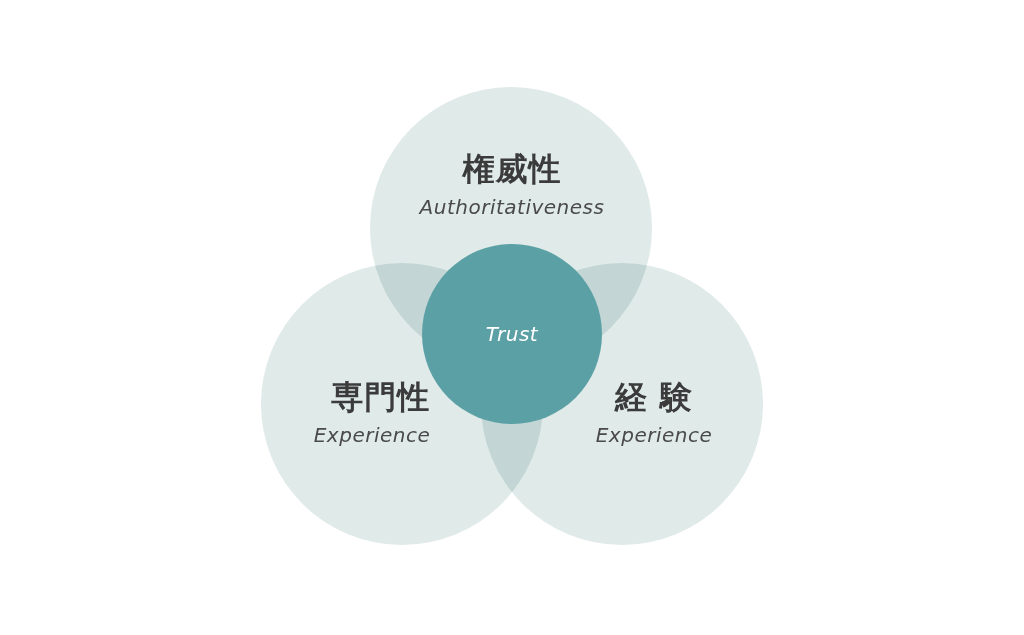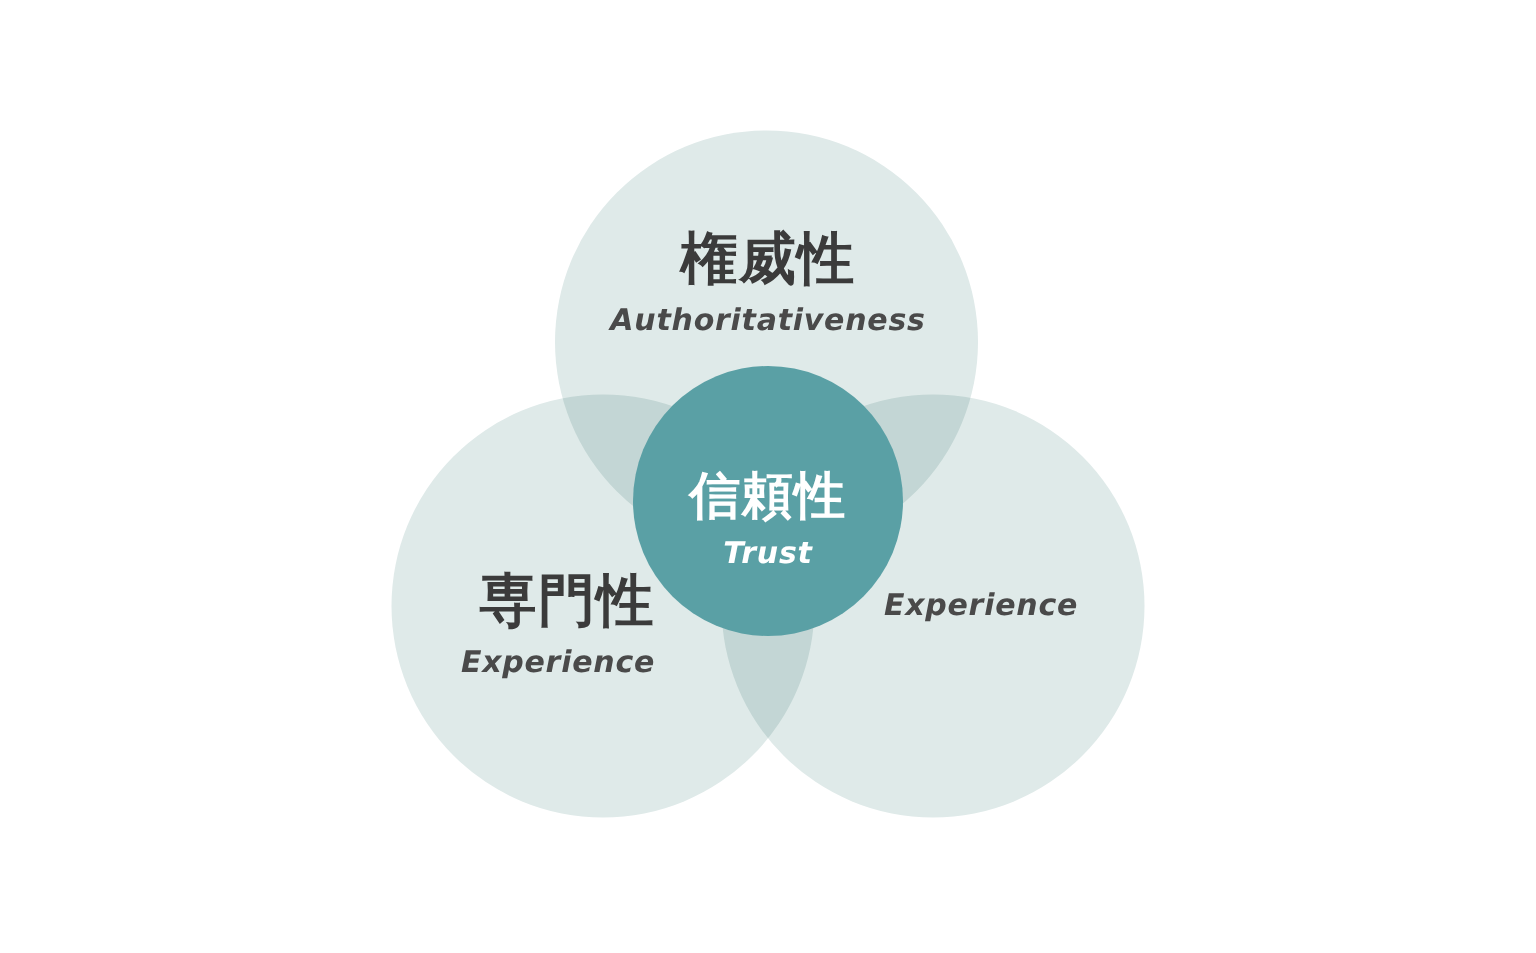--- a/index.html
+++ b/index.html
@@ -42,30 +42,30 @@
     z-index: 2;
   }
   .label {
     position: absolute;
     z-index: 3;
     text-align: center;
     transform: translateX(-50%);
     white-space: nowrap;
   }
   .label .ja {
-    font-size: 38px;
+    font-size: 32px;
     font-weight: 700;
     letter-spacing: 1px;
     color: var(--label-ja-color);
     line-height: 1.0;
   }
   .label .en {
     font-size: 20px;
     font-style: italic;
-    font-weight: 700;
+    font-weight: 400;
     letter-spacing: 0.5px;
     color: var(--label-en-color);
     line-height: 1.0;
     margin-top: 12px;
   }
   .label-top   { left: 512px; top: 153px; }
   .label-left  { left: 372px; top: 381px; text-align: right; }
   .label-right { left: 654px; top: 381px; }
   .label-center { left: 512px; top: 314px; }
   .label-center .ja {
@@ -93,21 +93,21 @@
     <div class="ja">権威性</div>
     <div class="en">Authoritativeness</div>
   </div>
 
   <div class="label label-left">
     <div class="ja">専門性</div>
     <div class="en">Experience</div>
   </div>
 
   <div class="label label-right">
+    <div class="ja">経 験</div>
     <div class="en">Experience</div>
   </div>
 
   <div class="label label-center">
-    <div class="ja">信頼性</div>
     <div class="en">Trust</div>
   </div>
 
 </div>
 
 </body></html>

